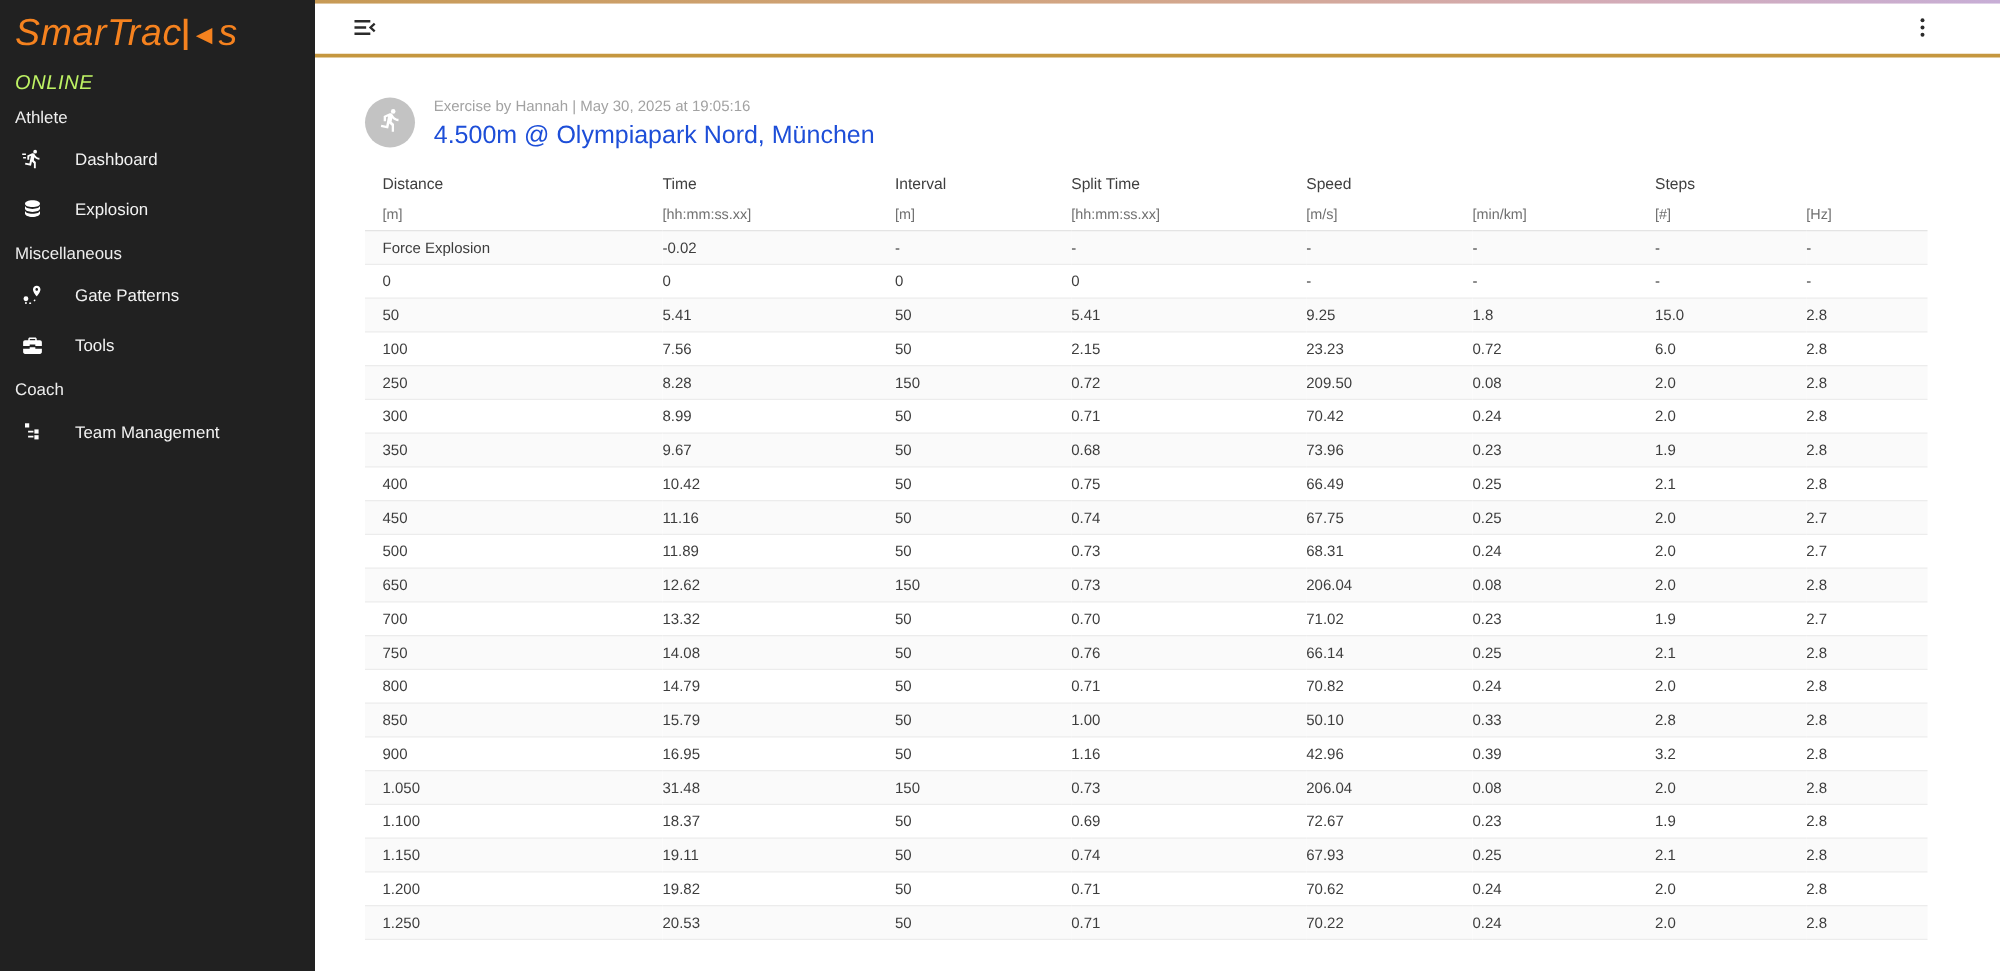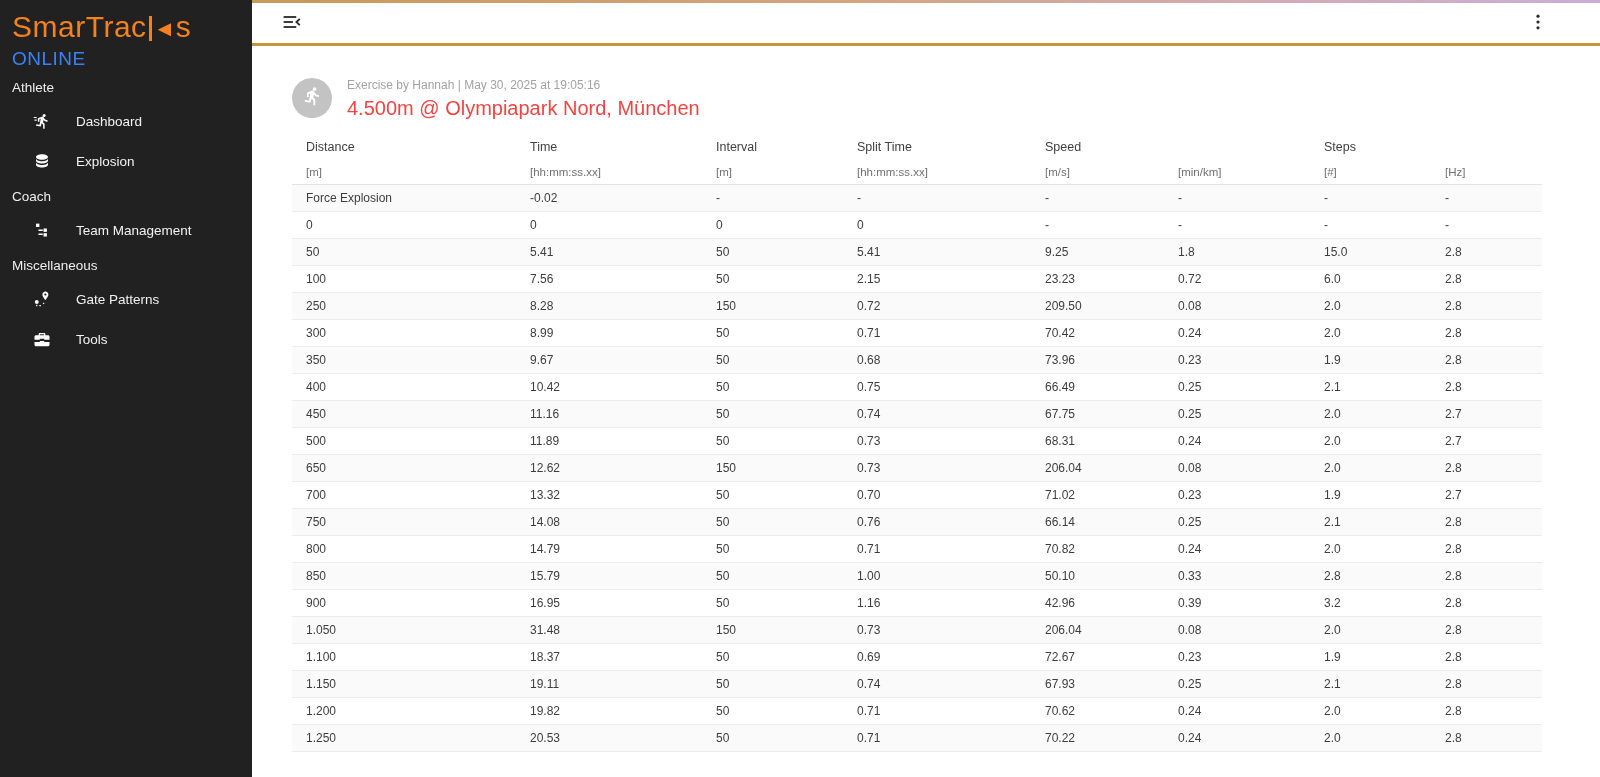--- a/index.html
+++ b/index.html
@@ -2,27 +2,27 @@
 <html><head>
 <meta charset="utf-8">
 <style>
   * { margin:0; padding:0; box-sizing:border-box; }
   html,body { width:1600px; height:777px; overflow:hidden; background:#fff;
     font-family:"Liberation Sans", sans-serif; }
   .app { display:flex; width:1600px; height:777px; }
 
   
   .sidebar { width:252px; height:100%; background:#212121; color:#fff; flex:0 0 252px; }
-  .logo-block { padding:10px 8px 2px 12px; }
+  .logo-block { padding:10px 8px 2px 12px;font-style:italic; }
   .logo { font-size:30px; color:#F5821F; letter-spacing:0.5px; white-space:nowrap; font-weight:400; }
   .logo .logo-k { border-left:3px solid #F5821F; padding-left:2px; margin-left:2px; font-size:22px; vertical-align:1px; }
-  .logo-sub { color:#3b82f6; font-size:19px; margin-top:4px; letter-spacing:0.5px; }
+  .logo-sub { color:#bef264; font-size:16px; margin-top:14px; letter-spacing:0.5px; }
   .nav-section { margin-top:3px; }
   .section-label { color:#eee; font-size:13.5px; margin:8px 0 6px 12px; }
-  .nav-item { height:40px; display:flex; align-items:center; padding-left:32px; cursor:pointer; color:#f2f2f2; }
+  .nav-item { height:40px; display:flex; align-items:center; padding-left:16px; cursor:pointer; color:#f2f2f2; }
   .nav-icon { width:20px; height:20px; display:inline-flex; align-items:center; justify-content:center; color:#fff; }
   .nav-icon svg { width:18px; height:18px; }
   .nav-label { margin-left:24px; font-size:13.5px; }
 
   
   .main { flex:1; display:flex; flex-direction:column; position:relative; background:#fff; }
   .top-strip { height:3px; width:100%;
     background:linear-gradient(90deg,#c79a55 0%,#d2a583 45%,#d4abb4 75%,#c7aed6 100%); }
   .topbar { height:43px; display:flex; align-items:center; justify-content:space-between;
     padding:0 52px 0 28px; border-bottom:3px solid #C5973F; background:#fff; }
@@ -30,21 +30,21 @@
     color:#2b2b2b; cursor:pointer; background:none; border:none; }
   .icon-btn svg { width:20px; height:20px; }
 
   .content { padding:32px 60px 0 40px; }
   .ex-header { display:flex; align-items:flex-start; }
   .avatar { width:40px; height:40px; border-radius:50%; background:#c3c3c3; color:#fff;
     display:flex; align-items:center; justify-content:center; flex:0 0 40px; }
   .avatar svg { width:22px; height:22px; }
   .ex-meta { margin-left:15px; }
   .byline { font-size:12px; color:#a2a2a2; }
-  .page-title { font-size:20px; color:#ef4444; margin-top:5px; font-weight:400; }
+  .page-title { font-size:20px; color:#1d4ed8; margin-top:5px; font-weight:400; }
 
   
   table.data { border-collapse:collapse; table-layout:fixed; width:1250px; margin-top:14px; }
   table.data td, table.data th { text-align:left; font-weight:400; overflow:hidden; white-space:nowrap; }
   table.data th:first-child, table.data td:first-child { padding-left:14px; }
   tr.col-labels th { font-size:12.5px; color:#3f3f3f; height:26px; vertical-align:middle; }
   tr.col-units th { font-size:11.5px; color:#707070; height:24px; vertical-align:middle;
     border-bottom:1px solid #e4e4e4; }
   tbody td { font-size:12px; color:#3d3d3d; height:27px; vertical-align:middle;
     border-bottom:1px solid #ececec; }
@@ -77,34 +77,20 @@
           <div class="nav-item">
             <span class="nav-icon">
               <svg viewBox="0 0 24 24" fill="currentColor">
                 <path d="M12 3C7.6 3 4 4.6 4 6.6S7.6 10.2 12 10.2s8-1.6 8-3.6S16.4 3 12 3zM4 8.6v3.2c0 2 3.6 3.6 8 3.6s8-1.6 8-3.6V8.6c0 2-3.6 3.6-8 3.6s-8-1.6-8-3.6zm0 5.2V17c0 2 3.6 3.7 8 3.7s8-1.7 8-3.7v-3.2c0 2-3.6 3.6-8 3.6s-8-1.6-8-3.6z"></path>
               </svg>
             </span>
             <span class="nav-label">Explosion</span>
           </div>
         </div>
         <div class="nav-section">
-          <div class="section-label">Coach</div>
-          <div class="nav-item">
-            <span class="nav-icon">
-              <svg viewBox="0 0 24 24" fill="currentColor">
-                <rect x="4" y="3.5" width="4.5" height="4.5"></rect>
-                <path d="M5.5 8h1.8v10.6H13v-1.8H7.3v-3.6H13v-1.8H7.3V8z"></path>
-                <rect x="14" y="10" width="4.5" height="4.5"></rect>
-                <rect x="14" y="16.2" width="4.5" height="4.5"></rect>
-              </svg>
-            </span>
-            <span class="nav-label">Team Management</span>
-          </div>
-        </div>
-        <div class="nav-section">
           <div class="section-label">Miscellaneous</div>
           <div class="nav-item">
             <span class="nav-icon">
               <svg viewBox="0 0 24 24" fill="currentColor">
                 <path d="M16.5 2c-2.2 0-4 1.8-4 4 0 3 4 7.4 4 7.4s4-4.4 4-7.4c0-2.2-1.8-4-4-4zm0 5.4c-.8 0-1.4-.6-1.4-1.4s.6-1.4 1.4-1.4 1.4.6 1.4 1.4-.6 1.4-1.4 1.4z"></path>
                 <circle cx="5" cy="16" r="2.6"></circle>
                 <path d="M5 19.5v2" stroke="currentColor" stroke-width="1.6"></path>
                 <path d="M8.5 20.8h3M13.5 18.5l2-2" stroke="currentColor" stroke-width="1.4" stroke-dasharray="2 2" fill="none"></path>
               </svg>
             </span>
@@ -112,20 +98,34 @@
           </div>
           <div class="nav-item">
             <span class="nav-icon">
               <svg viewBox="0 0 24 24" fill="currentColor">
                 <path d="M20 7h-3.5V5.5c0-.9-.7-1.6-1.6-1.6H9.1c-.9 0-1.6.7-1.6 1.6V7H4c-1.1 0-2 .9-2 2v4h7v-1.5h6V13h7V9c0-1.1-.9-2-2-2zm-5.1 0H9.1V5.6h5.8V7zM15 14.5h-6V16H2v3.5c0 1.1.9 2 2 2h16c1.1 0 2-.9 2-2V16h-7v-1.5z"></path>
               </svg>
             </span>
             <span class="nav-label">Tools</span>
           </div>
         </div>
+        <div class="nav-section">
+          <div class="section-label">Coach</div>
+          <div class="nav-item">
+            <span class="nav-icon">
+              <svg viewBox="0 0 24 24" fill="currentColor">
+                <rect x="4" y="3.5" width="4.5" height="4.5"></rect>
+                <path d="M5.5 8h1.8v10.6H13v-1.8H7.3v-3.6H13v-1.8H7.3V8z"></path>
+                <rect x="14" y="10" width="4.5" height="4.5"></rect>
+                <rect x="14" y="16.2" width="4.5" height="4.5"></rect>
+              </svg>
+            </span>
+            <span class="nav-label">Team Management</span>
+          </div>
+        </div>
       </nav>
   </aside>
 
   <main class="main">
     <div class="top-strip"></div>
 
     <div class="topbar">
       <button class="icon-btn">
         <span>
           <svg viewBox="0 0 24 24" fill="none" stroke="currentColor" stroke-width="2.2" stroke-linecap="square">

